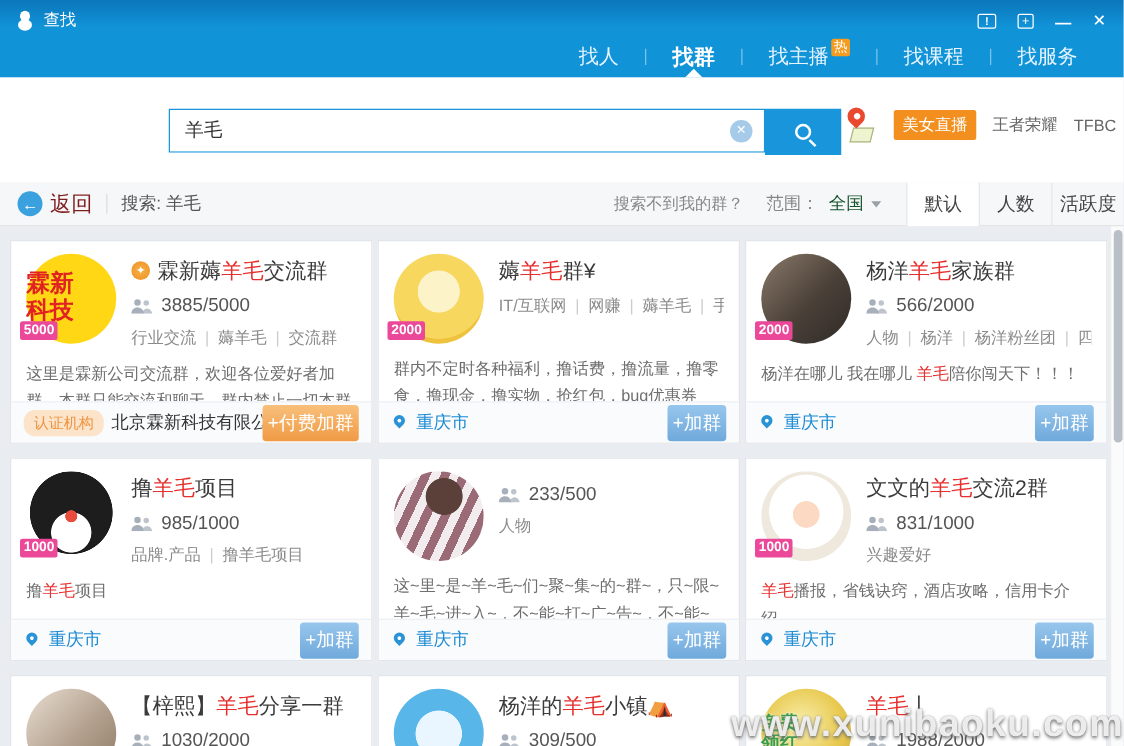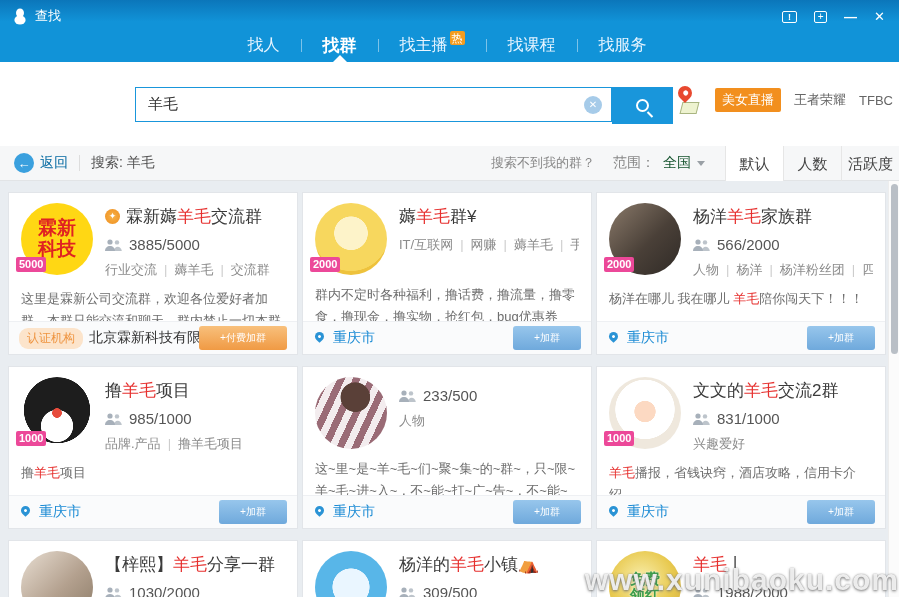--- a/index.html
+++ b/index.html
@@ -11,21 +11,21 @@
   .titlebar { position:relative; height:62px; background:linear-gradient(180deg,#0b76ba 0%,#1193d8 35%,#1193d8 100%); }
   .tb-top { display:flex; align-items:center; gap:7px; padding:7px 0 0 12px; }
   .app-title { color:#fff; font-size:13px; }
   .win-btns { position:absolute; top:9px; right:14px; display:flex; gap:17px; align-items:center; }
   .wb { color:#fff; cursor:pointer; display:flex; align-items:center; justify-content:center; }
   .wb-feedback { width:15px; height:12px; border:1px solid #fff; border-radius:2px; font-size:9px; font-weight:bold; }
   .wb-box { width:13px; height:12px; border:1px solid #fff; border-radius:2px; font-size:10px; }
   .wb-min { font-size:13px; font-weight:bold; }
   .wb-close { font-size:13px; }
 
-  .nav { position:absolute; left:0; right:5px; bottom:0; height:34px; display:flex; justify-content:center; align-items:stretch; }
+  .nav { position:absolute; left:0; right:16px; bottom:0; height:34px; display:flex; justify-content:flex-end; align-items:stretch; }
   .nav-tab { position:relative; display:flex; align-items:center; padding:0 21px; color:#e8f5ff; font-size:16px; cursor:pointer; }
   .nav-tab.active { color:#fff; font-weight:bold; font-size:17px; }
   .nav-tab.active::after { content:""; position:absolute; left:50%; margin-left:-7px; bottom:0;
     border-left:7px solid transparent; border-right:7px solid transparent; border-bottom:7px solid #fff; }
   .nav-sep { width:1px; height:13px; background:rgba(255,255,255,.45); align-self:center; }
   .hot-badge { background:#f39c1f; border-radius:2px; color:#fff; font-size:11px; line-height:14px; padding:0 2px; position:relative; top:-7px; margin-left:2px; font-weight:normal; }
 
   
   .search-bar { position:relative; height:84px; background:#fff; }
   .search-box { position:absolute; left:135px; top:25px; width:477px; height:35px; border:1px solid #1996db; background:#fff; }
@@ -40,38 +40,38 @@
   .map-pin { position:absolute; top:1px; left:3px; width:14px; height:14px; background:#e8492f; border-radius:50% 50% 50% 0; transform:rotate(-45deg); }
   .map-pin::after { content:""; position:absolute; width:5px; height:5px; background:#fff; border-radius:50%; left:4.5px; top:4.5px; }
   .live-badge { background:#f28f1e; color:#fff; font-size:13px; padding:3px 7px; border-radius:2px; cursor:pointer; }
   .hot-link { color:#666; font-size:13px; cursor:pointer; white-space:nowrap; }
 
   
   .toolbar { height:35px; background:#f6f7f8; border-bottom:1px solid #e2e4e6; display:flex; align-items:center; font-size:14px; }
   .tb-left { display:flex; align-items:center; padding-left:14px; }
   .back-btn { display:flex; align-items:center; gap:6px; cursor:pointer; }
   .back-circle { width:20px; height:20px; border-radius:50%; background:#3aa0de; color:#fff; font-size:13px; display:flex; align-items:center; justify-content:center; }
-  .back-label { color:#0369a1; font-size:14px; }
+  .back-label { color:#7f1d1d; font-size:17px; }
   .v-divider { width:1px; height:16px; background:#ddd; margin:0 11px; }
   .query { color:#555; }
   .tb-right { margin-left:auto; display:flex; align-items:center; height:100%; }
   .help-link { color:#888; font-size:13px; margin-right:18px; cursor:pointer; }
   .scope { display:flex; align-items:center; margin-right:20px; cursor:pointer; }
   .scope-label { color:#888; }
   .scope-value { color:#14532d; margin:0 6px 0 8px; }
   .caret-down { width:0; height:0; border-left:4px solid transparent; border-right:4px solid transparent; border-top:5px solid #9aa0a6; }
   .sort-tab { width:58px; height:35px; line-height:35px; text-align:center; color:#444; font-size:15px; border-left:1px solid #e6e6e6; cursor:pointer; }
   .sort-tab.active { background:#fff; }
 
   
   .content { position:relative; height:416px; overflow:hidden; background:#e9edf1; }
   .grid { display:grid; grid-template-columns:repeat(3,290px); gap:11px 4px; padding:11px 0 0 8px; }
   .card { background:#fff; border:1px solid #e2e5e9; height:163px; display:flex; flex-direction:column; overflow:hidden; cursor:pointer; }
   .card-top { display:flex; gap:12px; padding:10px 12px 0 12px; }
-  .avatar { width:72px; height:72px; border-radius:50%; position:relative; flex:none; display:flex; flex-direction:column; align-items:center; justify-content:center; }
+  .avatar { width:72px; height:72px; border-radius:50%; position:relative; flex:none; display:flex; flex-direction:column; align-items:flex-start; justify-content:center; }
   .av-line { font-weight:bold; line-height:1.08; }
   .av0 { background:#ffd714; }
   .av0 .av-line { color:#e02222; font-size:19px; }
   .av1 { background:radial-gradient(circle at 50% 42%,#fdf3c9 0 30%,#f7d75e 31% 68%,#eec23c 69% 100%); }
   .av2 { background:linear-gradient(135deg,#8a7a6a,#4a4038 55%,#2f2a26); }
   .av3 { background:
       radial-gradient(circle at 50% 50%,#e74c3c 0 9%,rgba(0,0,0,0) 10%),
       radial-gradient(circle at 50% 68%,#fff 0 26%,rgba(0,0,0,0) 27%),
       radial-gradient(circle at 50% 46%,#1d1d1d 0 62%,#fff 63%); }
   .av4 { background:
@@ -95,21 +95,21 @@
   .check-icon { width:15px; height:15px; border-radius:50%; background:#57b33e; color:#fff; font-size:10px; line-height:15px; text-align:center; }
   .check-icon::after { content:"✓"; }
   .tags { margin-top:8px; font-size:13px; color:#8b8b8b; white-space:nowrap; overflow:hidden; }
   .tag-sep { color:#ccc; margin:0 7px; }
   .desc { padding:9px 12px 0; font-size:13px; color:#6e6e6e; line-height:1.7; overflow:hidden; }
   .card-foot { margin-top:auto; height:33px; flex:none; background:#fafbfc; border-top:1px solid #eef0f3; display:flex; align-items:center; padding:0 10px; }
   .foot-left { display:flex; align-items:center; gap:6px; min-width:0; }
   .pin-icon { width:9px; height:9px; background:#2a93d5; border-radius:50% 50% 50% 0; transform:rotate(-45deg); position:relative; flex:none; margin:0 3px 3px 2px; }
   .pin-icon::after { content:""; position:absolute; width:3px; height:3px; background:#fff; border-radius:50%; left:3px; top:3px; }
   .city { color:#1b8bd4; font-size:14px; }
-  .join-btn { margin-left:auto; border:0; color:#fff; font-size:10px; padding:5px 21px; border-radius:3px; background:linear-gradient(#97c6ec,#6fa9dc); cursor:pointer; white-space:nowrap; font-family:Liberation Mono, monospace; }
+  .join-btn { margin-left:auto; border:0; color:#fff; font-size:15px; padding:5px 4px; border-radius:3px; background:linear-gradient(#97c6ec,#6fa9dc); cursor:pointer; white-space:nowrap; font-family:Liberation Sans, sans-serif; }
   .join-btn.paid { background:linear-gradient(#f8c07c,#f09a44); }
   .cert-badge { background:#fce4cb; color:#ee9440; font-size:12px; padding:2px 8px; border-radius:9px; white-space:nowrap; flex:none; }
   .company { color:#333; font-size:14px; white-space:nowrap; overflow:hidden; }
 
   .watermark { position:absolute; right:0; bottom:0; font-size:30px; font-weight:bold; letter-spacing:1px;
     color:rgba(252,252,252,.88); text-shadow:0 1px 3px rgba(110,110,110,.95), 0 0 1px rgba(130,130,130,.8); z-index:20; }
   .scrollbar { position:absolute; top:0; right:0; width:11px; height:100%; background:#fbfbfb; border-left:1px solid #ededed; }
   .scroll-thumb { position:absolute; top:3px; left:2px; width:7px; height:170px; border-radius:4px; background:#b9bfc6; cursor:pointer; }
 </style>
 </head>

